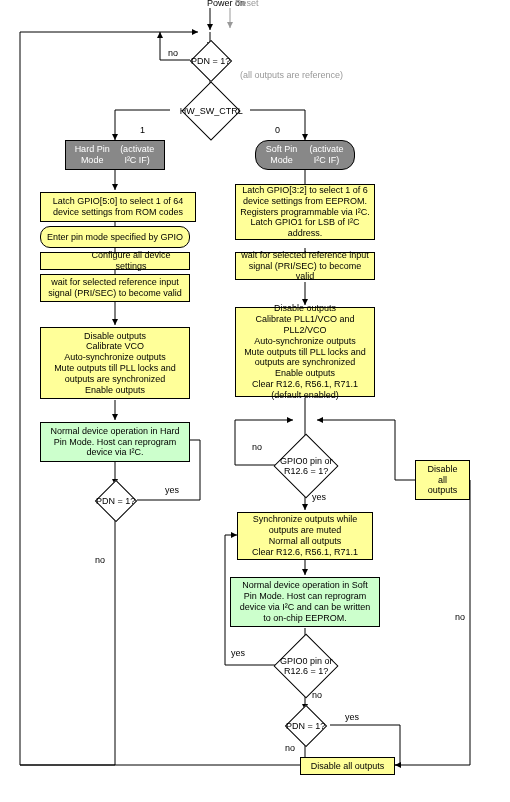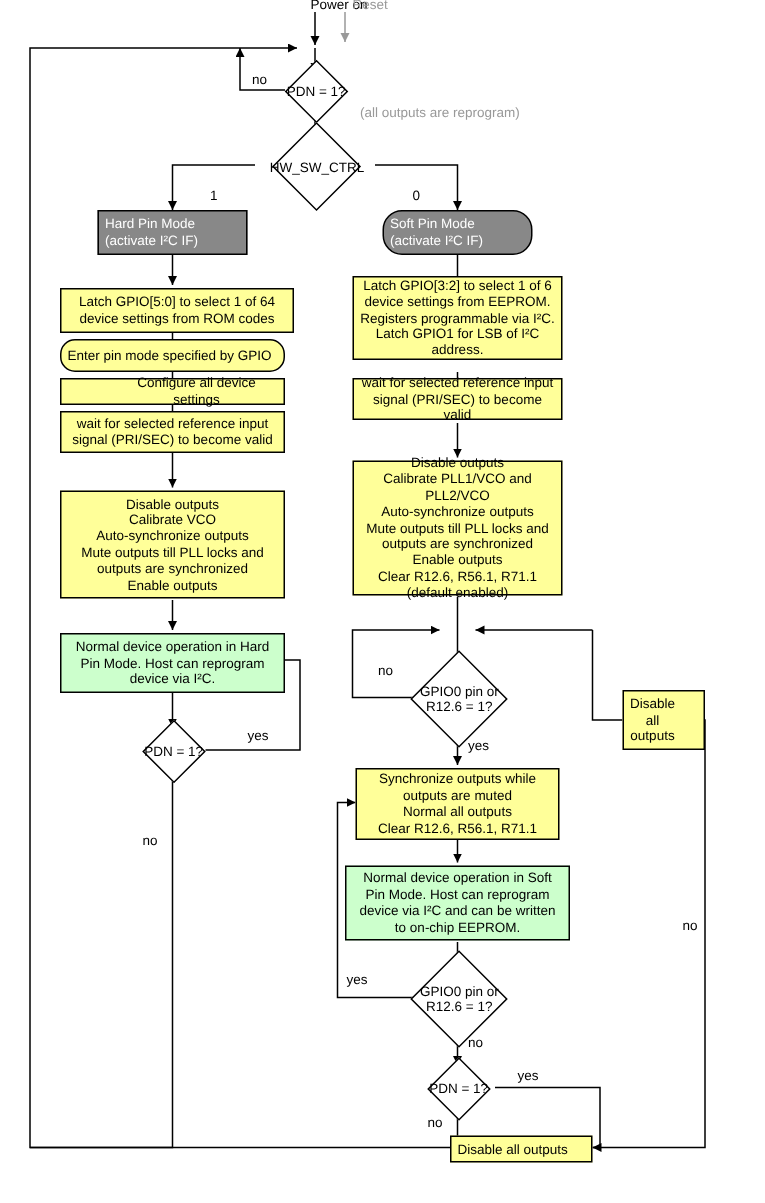--- a/index.html
+++ b/index.html
@@ -10,23 +10,23 @@
     background: #fff;
     width: 510px;
     height: 802px;
     position: relative;
   }
   .box {
     position: absolute;
     border: 1px solid #000;
     text-align: center;
     display: flex;
-    align-items: flex-start;
+    align-items: center;
     justify-content: center;
-    flex-direction: column;
+    flex-direction: row;
     padding: 3px 4px;
     box-sizing: border-box;
     line-height: 1.2;
   }
   .yellow { background: #ffff99; }
   .gray   { background: #888888; color: #fff; }
   .green  { background: #ccffcc; }
   .diamond {
     position: absolute;
     background: #fff;
@@ -119,21 +119,21 @@
   <polyline points="305,740 305,765 215,765 20,765" fill="none" stroke="#000"></polyline>
 </svg>
 
 <div class="lbl" style="left:185px; top:-2px; width:60px; text-align:right;"><span>Power on</span></div>
 <div class="lbl graytxt" style="left:235px; top:-2px;"><span>Reset</span></div>
 
 <div class="diamond" style="left:196px; top:46px; width:28px; height:28px;">
   <div class="dlabel">PDN = 1?</div>
 </div>
 <div class="lbl" style="left:168px; top:48px;">no</div>
-<div class="lbl graytxt" style="left:240px; top:70px;">(all outputs are reprogram)</div>
+<div class="lbl graytxt" style="left:240px; top:70px;">(all outputs are reference)</div>
 
 <div class="diamond" style="left:190px; top:90px; width:40px; height:40px;">
   <div class="dlabel">HW_SW_CTRL</div>
 </div>
 <div class="lbl" style="left:140px; top:125px;">1</div>
 <div class="lbl" style="left:275px; top:125px;">0</div>
 
 <div class="box gray" style="left:65px; top:140px; width:100px; height:30px;">
   <div>Hard Pin Mode</div>
   <div>(activate I²C IF)</div>

